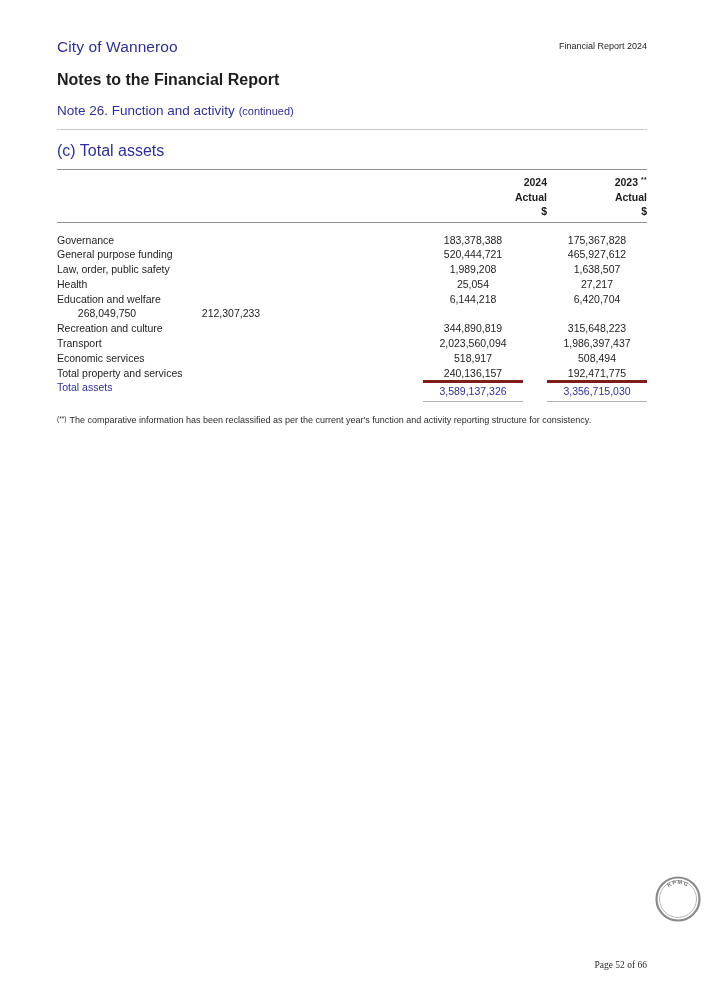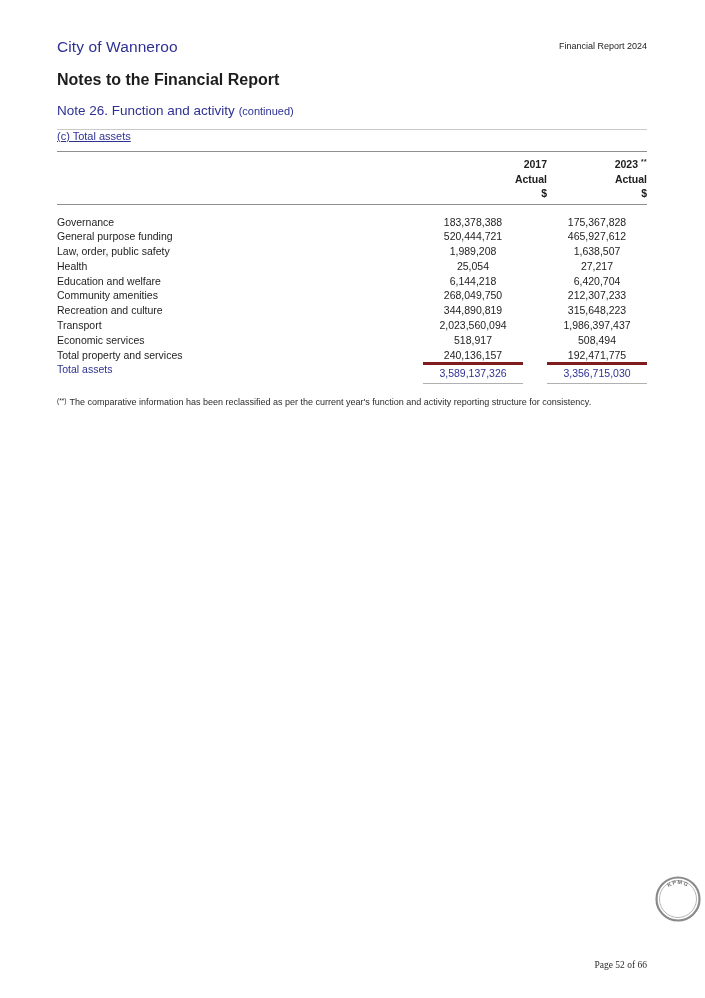--- a/index.html
+++ b/index.html
@@ -13,21 +13,21 @@
   .report-label { font-size:9px; color:#222; padding-top:3px; }
 
   .title { margin-top:15px; font-size:16px; color:#1d1d1f; font-weight:700; }
   .period { margin-top:3px; font-size:10.5px; color:#1d1d1f; }
 
   .note-heading { margin-top:14px; font-size:13.5px; color:#2e3192; }
   .note-continued { font-size:11px; color:#2e3192; }
 
   .divider { margin-top:11px; border-top:1px solid #c9c9c9; height:0; }
 
-  .section-label { font-size:11px; color:#2e3192;text-decoration:underline; }
+  .section-label { margin-top:12px; font-size:16px; color:#2e3192; }
 
   .ftable { margin-top:9px; font-size:10.5px; }
   .thead { border-top:1px solid #8f8f8f; border-bottom:1px solid #8f8f8f; display:flex; padding:3px 0 3px; }
   .thead .tlabel { flex:1; }
   .thcol { width:100px; text-align:right; font-weight:bold; line-height:14.5px; }
   .thcol sup { font-size:6.5px; vertical-align:4px; letter-spacing:0.5px; }
 
   .tbody { padding-top:10px; }
   .trow { display:flex; line-height:14.8px;gap:24px; }
   .tlabel { flex:1; }
@@ -61,21 +61,21 @@
   </div>
 
   <div class="divider"></div>
 
   <div class="section-label">(c) Total assets</div>
 
   <div class="ftable">
     <div class="thead">
       <span class="tlabel"></span>
       <div class="thcol">
-        <div><span>2017</span><sup></sup></div>
+        <div><span>2024</span><sup></sup></div>
         <div>Actual</div>
         <div>$</div>
       </div>
       <div class="thcol">
         <div><span>2023</span> <sup>**</sup></div>
         <div>Actual</div>
         <div>$</div>
       </div>
     </div>
 
@@ -99,21 +99,20 @@
         <span class="tlabel">Health</span>
         <span class="tnum">25,054</span>
         <span class="tnum">27,217</span>
       </div>
       <div class="trow">
         <span class="tlabel">Education and welfare</span>
         <span class="tnum">6,144,218</span>
         <span class="tnum">6,420,704</span>
       </div>
       <div class="trow">
-        <span class="tlabel">Community amenities</span>
         <span class="tnum">268,049,750</span>
         <span class="tnum">212,307,233</span>
       </div>
       <div class="trow">
         <span class="tlabel">Recreation and culture</span>
         <span class="tnum">344,890,819</span>
         <span class="tnum">315,648,223</span>
       </div>
       <div class="trow">
         <span class="tlabel">Transport</span>

